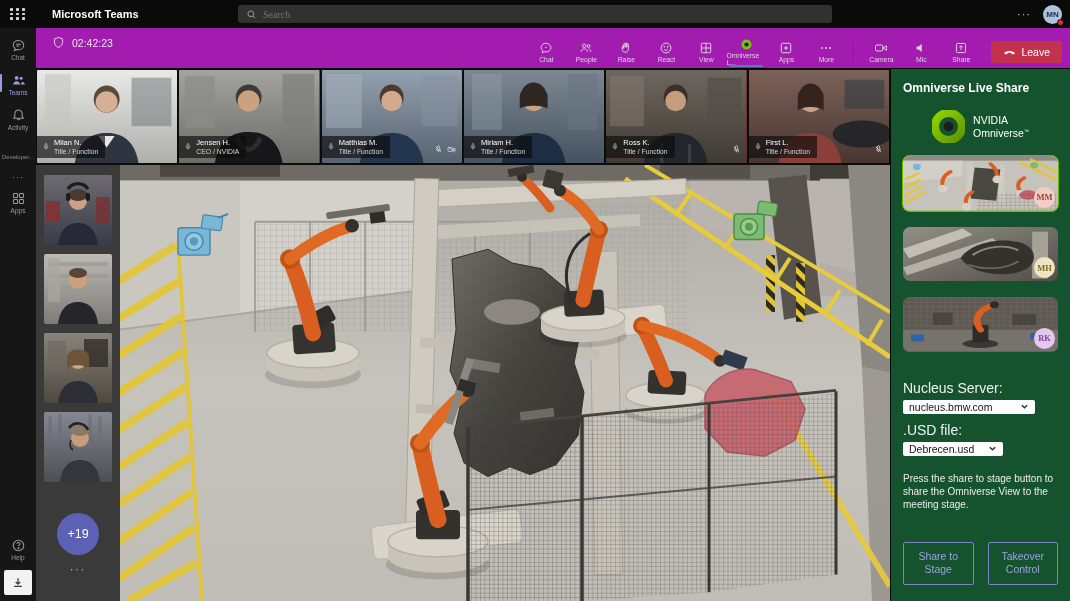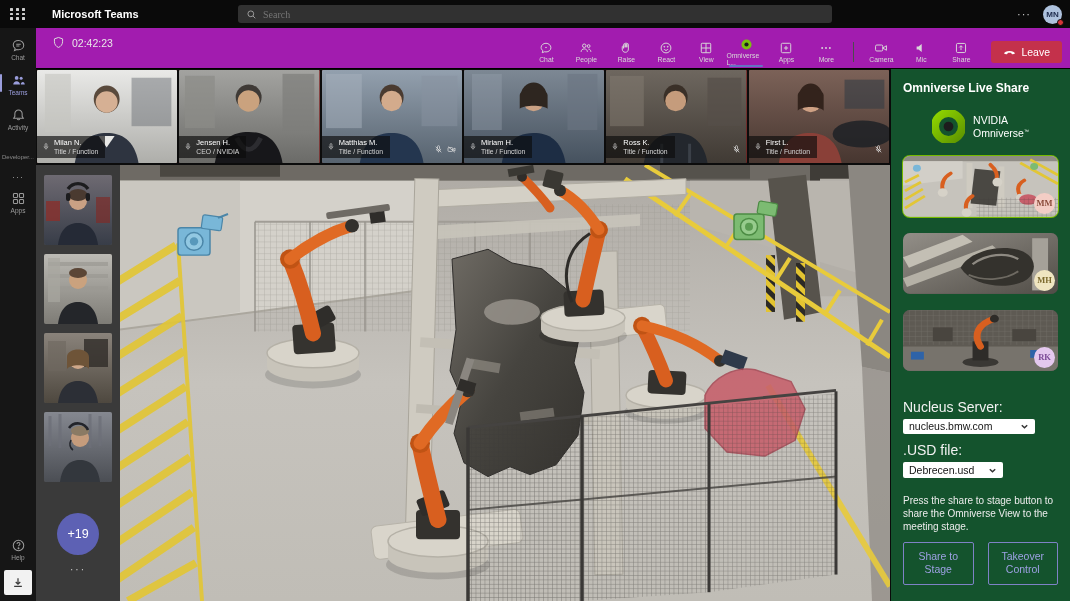--- a/index.html
+++ b/index.html
@@ -103,21 +103,21 @@
   .badge-mm { background:#f3cdc5; color:#8a4a3a; }
   .badge-mh { background:#efe5c1; color:#7c6a2e; }
   .badge-rk { background:#e4c8ee; color:#7b4a96; }
   .rp-label { color:#f2f2f2; font-size:14px; margin:8px 0 4px; }
   .rp-select { background:#fff; color:#141414; font-size:10.5px; height:19px; border-radius:2px; display:flex;
                align-items:center; justify-content:space-between; padding:0 6px; cursor:pointer; }
   .rp-select svg { width:9px; height:9px; color:#333; }
   .sel-nucleus { width:132px; }
   .sel-usd { width:100px; }
   .rp-instructions { color:#ececec; font-size:10px; line-height:1.33; margin-top:16px; }
-  .rp-buttons { display:flex; gap:14px; margin-top:8px; }
+  .rp-buttons { display:flex; gap:14px; margin-top:30px; }
   .rp-btn { flex:1; background:transparent; border:1px solid #7e82c6; color:#9da1e3; border-radius:2px;
             font-size:10.5px; line-height:1.3; padding:7px 2px; text-align:center; cursor:pointer;
             font-family:"Liberation Sans", sans-serif; }
 </style>
 </head>
 <body>
 
 <div class="screen">
 
   <div class="top-bar">

